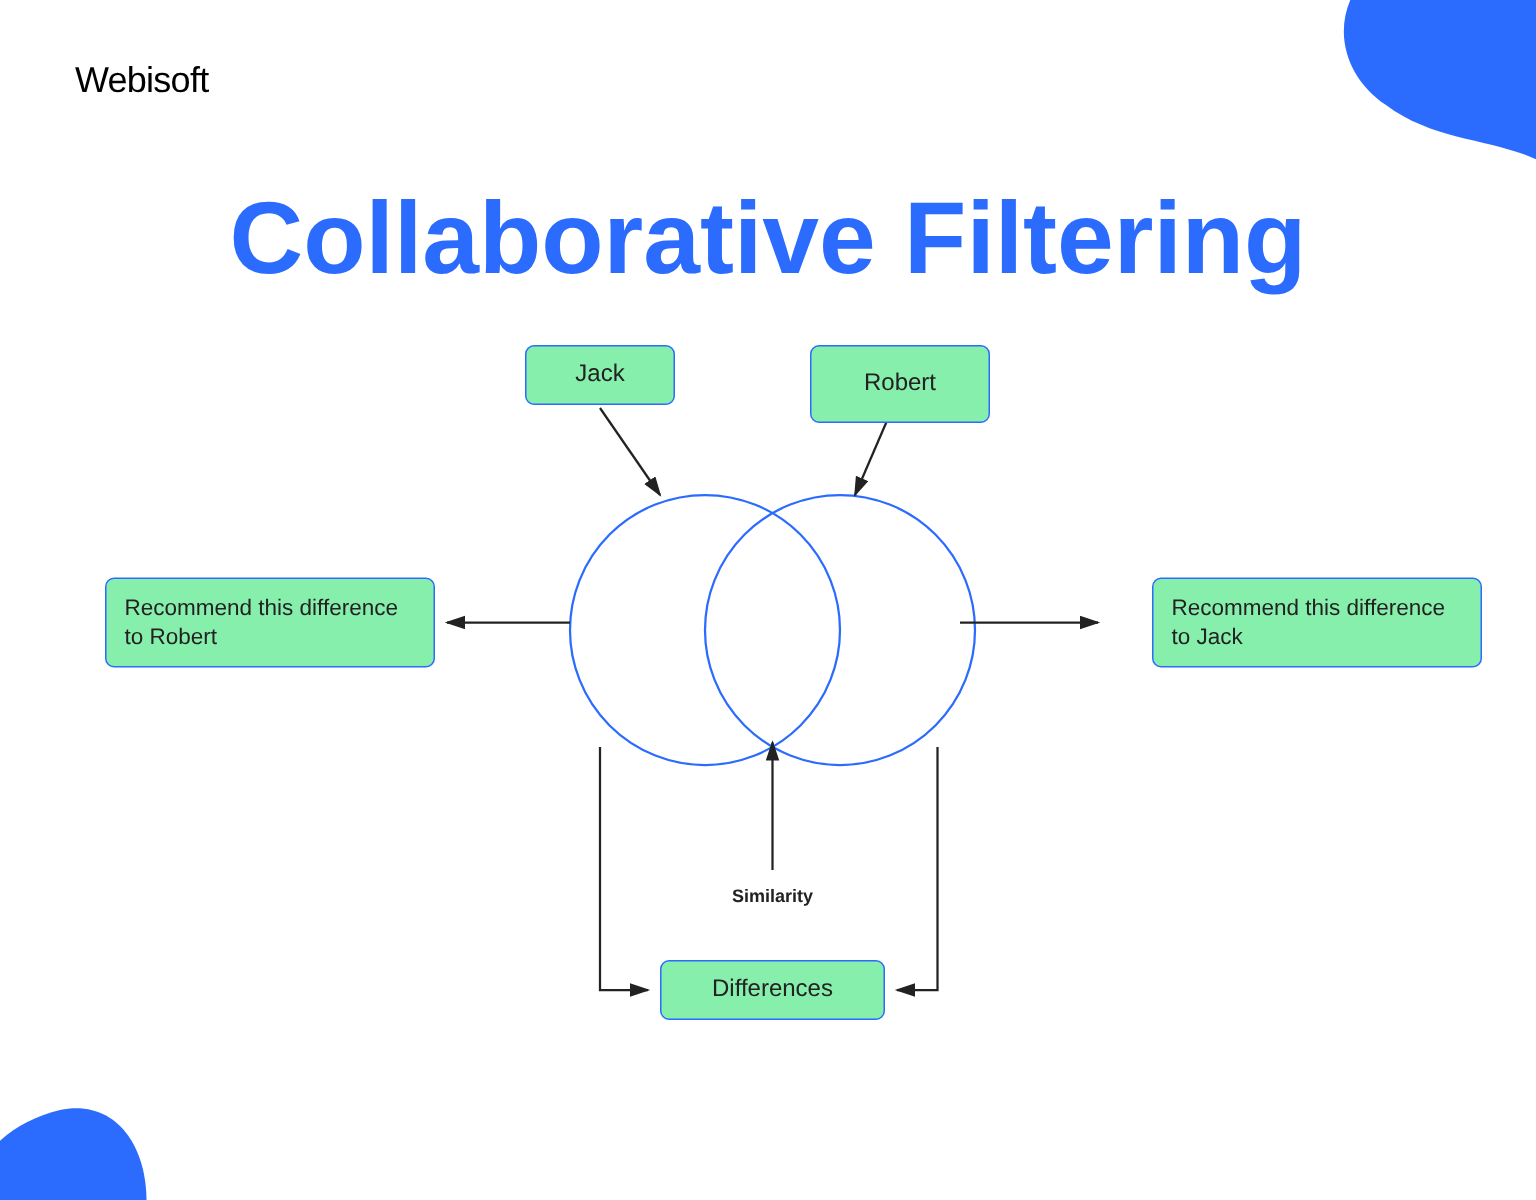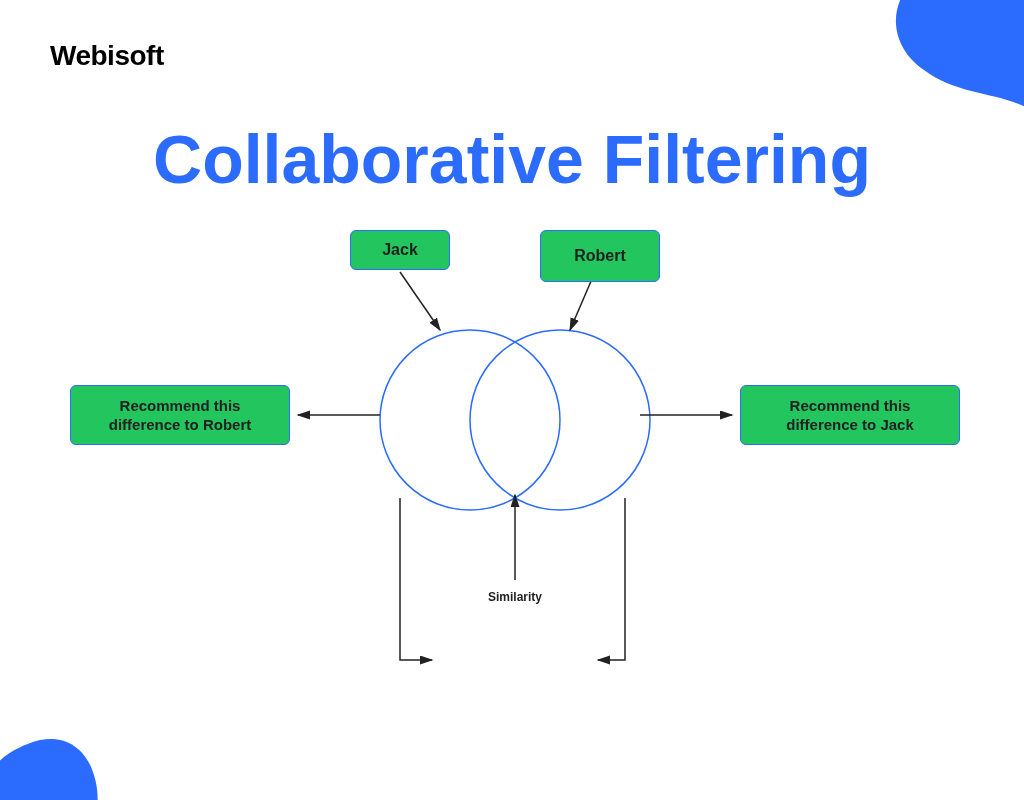--- a/index.html
+++ b/index.html
@@ -22,22 +22,22 @@
     position: absolute;
     bottom: -40px;
     left: -30px;
     width: 160px;
     height: 180px;
   }
   .logo {
     position: absolute;
     top: 40px;
     left: 50px;
-    font-size: 28px;
-    font-weight: 700;
+    font-size: 24px;
+    font-weight: 400;
     color: #000;
     letter-spacing: -0.5px;
   }
   .title {
     position: absolute;
     top: 120px;
     left: 0;
     width: 100%;
     text-align: center;
     font-size: 68px;
@@ -48,34 +48,34 @@
     position: absolute;
     top: 220px;
     left: 0;
     width: 1024px;
     height: 560px;
   }
   .box {
     position: absolute;
     border: 1.5px solid #2b6cff;
     border-radius: 6px;
-    background: #22c55e;
+    background: #86efac;
     display: flex;
     align-items: center;
     justify-content: center;
-    text-align: center;
-    font-weight: 700;
+    text-align: left;
+    font-weight: 400;
     color: #222;
     padding: 8px 12px;
     font-size: 16px;
   }
   .box-jack { top: 10px; left: 350px; width: 100px; height: 40px; }
   .box-robert { top: 10px; left: 540px; width: 120px; height: 52px; }
   .box-left { top: 165px; left: 70px; width: 220px; height: 60px; font-size: 15px; line-height: 1.3; }
-  .box-right { top: 165px; left: 740px; width: 220px; height: 60px; font-size: 15px; line-height: 1.3; }
+  .box-right { top: 165px; left: 768px; width: 220px; height: 60px; font-size: 15px; line-height: 1.3; }
   .box-diff { top: 420px; left: 440px; width: 150px; height: 40px; }
   .similarity-label {
     position: absolute;
     top: 370px;
     left: 465px;
     width: 100px;
     text-align: center;
     font-size: 12px;
     font-weight: 700;
     color: #222;
@@ -131,15 +131,16 @@
 
     <path class="arrowline" d="M 400 278 L 400 440 L 432 440" marker-end="url(#ah)"></path>
 
     <path class="arrowline" d="M 625 278 L 625 440 L 598 440" marker-end="url(#ah)"></path>
   </svg>
 
   <div class="box box-jack">Jack</div>
   <div class="box box-robert">Robert</div>
   <div class="box box-left">Recommend this difference to Robert</div>
   <div class="box box-right">Recommend this difference to Jack</div>
+  <div class="box box-diff">Differences</div>
   <div class="similarity-label">Similarity</div>
 
 </div>
 
 </body></html>

